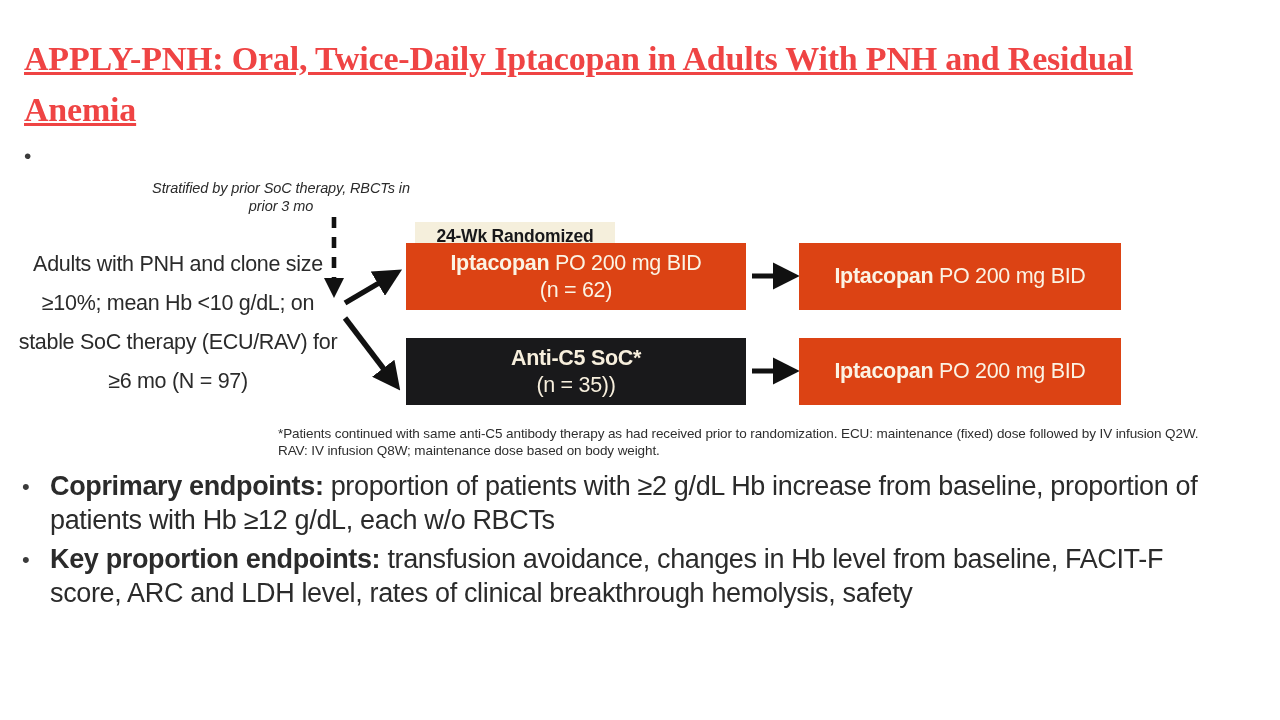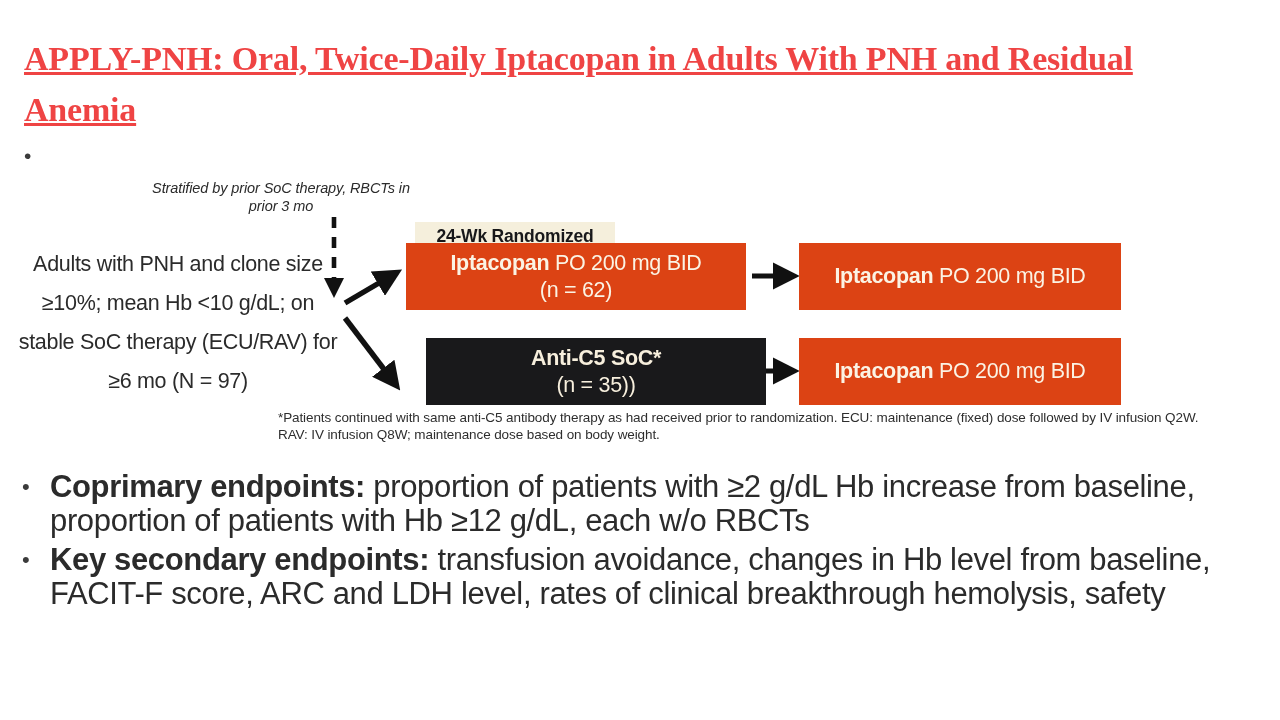--- a/index.html
+++ b/index.html
@@ -118,39 +118,39 @@
     align-items: center;
     justify-content: center;
     text-align: center;
     font-size: 21.5px;
     line-height: 27px;
     letter-spacing: -0.3px;
     padding: 2px 8px;
   }
   .arm b { font-weight: bold; }
   .arm.orange { background: #dc4314; color: #fbf3e4; }
-  .arm.black  { background: #19191b; color: #f7efdd; margin-left: 20px; }
+  .arm.black  { background: #19191b; color: #f7efdd; }
 
   #arm-ipta  { left: 406px; top: 68px;  width: 340px; height: 67px; }
   #arm-soc   { left: 406px; top: 163px; width: 340px; height: 67px; }
   #arm-ext-1 { left: 799px; top: 68px;  width: 322px; height: 67px; }
   #arm-ext-2 { left: 799px; top: 163px; width: 322px; height: 67px; }
 
   
   #arrows {
     position: absolute;
     left: 0; top: 0;
     width: 1280px; height: 250px;
   }
 
   
   #footnote {
     position: absolute;
     left: 278px;
-    top: 409px;
+    top: 425px;
     width: 935px;
     font-size: 13.5px;
     line-height: 17px;
     color: #2e2e2e;
     letter-spacing: -0.1px;
   }
 
   
   #endpoints {
     position: absolute;
@@ -165,21 +165,21 @@
   }
   .ep-row .dot {
     width: 32px;
     flex: 0 0 32px;
     font-size: 22px;
     line-height: 34px;
     color: #3b3b3b;
     padding-left: 4px;
   }
   .ep-row .body {
-    font-size: 31px;
+    font-size: 27px;
     line-height: 33.5px;
     color: #2b2b2b;
     letter-spacing: -0.35px;
   }
   .ep-row .body b { font-weight: bold; }
 
   
   #footer { position: absolute; left: 0; top: 662px; width: 1280px; height: 58px; }
 </style>
 </head>
@@ -261,21 +261,21 @@
 
   <div id="footnote">*Patients continued with same anti-C5 antibody therapy as had received prior to randomization. ECU: maintenance (fixed) dose followed by IV infusion Q2W. RAV: IV infusion Q8W; maintenance dose based on body weight.</div>
 
   <div id="endpoints">
     <div class="ep-row">
       <span class="dot">•</span>
       <span class="body"><b>Coprimary endpoints:</b><span> proportion of patients with ≥2 g/dL Hb increase from baseline, proportion of patients with Hb ≥12 g/dL, each w/o RBCTs</span></span>
     </div>
     <div class="ep-row">
       <span class="dot">•</span>
-      <span class="body"><b>Key secondary endpoints:</b><span> transfusion avoidance, changes in Hb level from baseline, FACIT-F score, ARC and LDH level, rates of clinical breakthrough hemolysis, safety</span></span>
+      <span class="body"><b>Key proportion endpoints:</b><span> transfusion avoidance, changes in Hb level from baseline, FACIT-F score, ARC and LDH level, rates of clinical breakthrough hemolysis, safety</span></span>
     </div>
   </div>
 
   <div id="footer">
 
     
 
     
 
     

